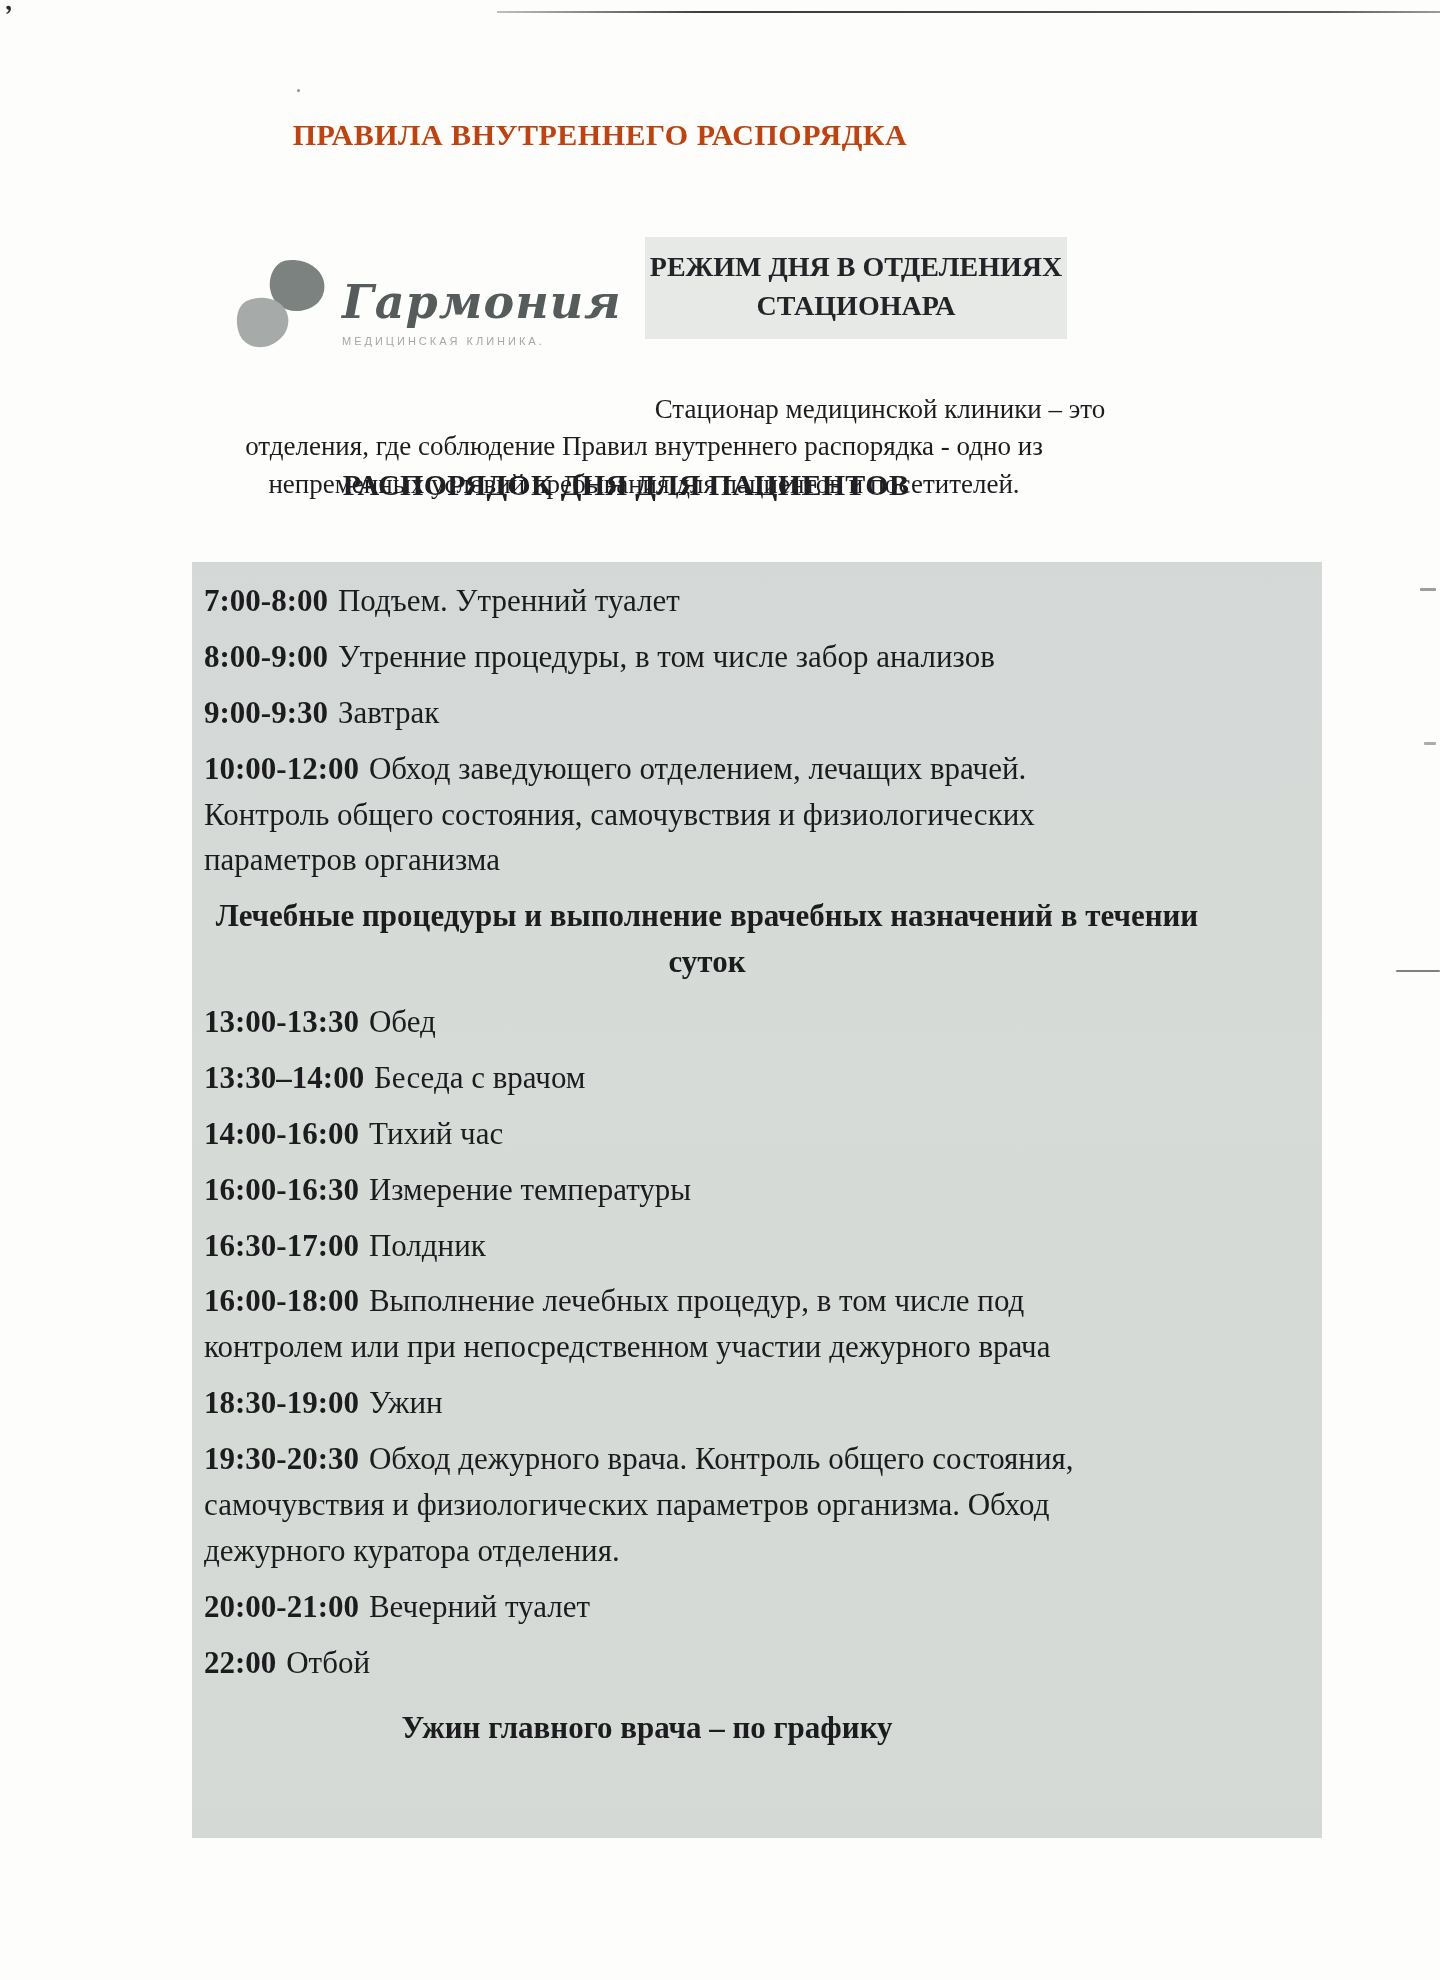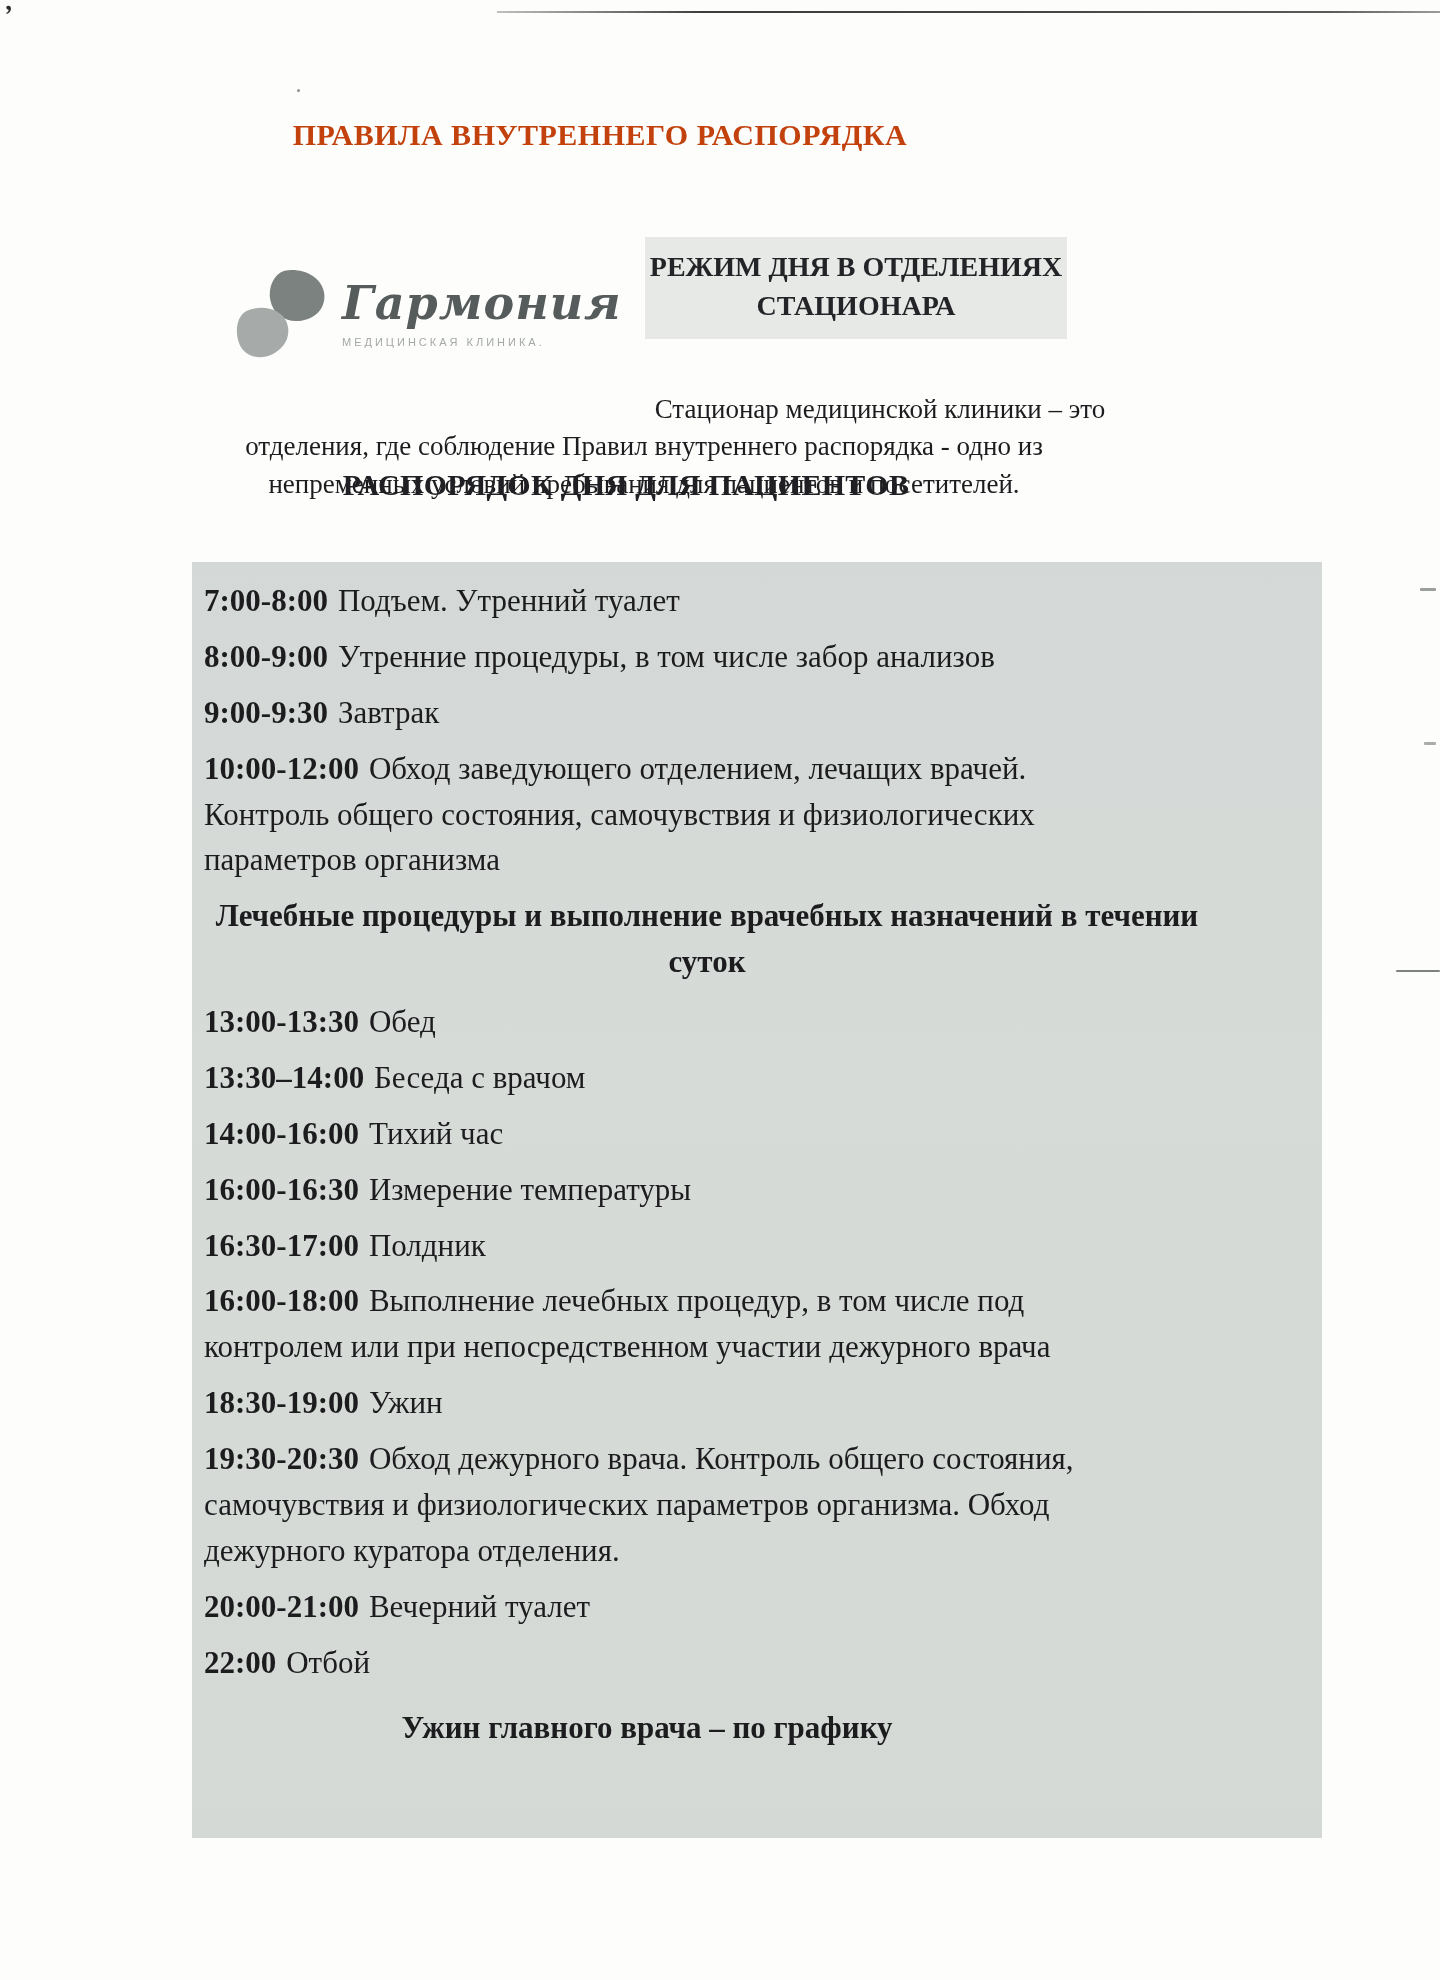--- a/index.html
+++ b/index.html
@@ -29,22 +29,22 @@
   .edge-dash.d2{left:1424px;top:742px;width:12px;background:#a8acaa;}
   .edge-dash.d3{left:1396px;top:970px;width:44px;height:2px;background:#7d8280;}
 
   .doc-title{
     position:absolute;left:165px;top:118px;width:870px;
     text-align:center;font-size:30px;font-weight:bold;letter-spacing:0.5px;
     color:#c2410c;
   }
   
   .logo{
-    position:absolute;left:234px;top:266px;width:420px;height:104px;
-    display:flex;align-items:flex-start;
+    position:absolute;left:234px;top:254px;width:420px;height:104px;
+    display:flex;align-items:center;
   }
   .logo-icon{flex:0 0 auto;width:100px;height:100px;}
   .logo-text{margin-left:8px;margin-top:14px;}
   .logo-name{
     font-family:"DejaVu Serif", serif;
     font-style:italic;font-weight:bold;
     font-size:46px;line-height:1.0;color:#565c5b;
     letter-spacing:1px;
   }
   .logo-sub{

